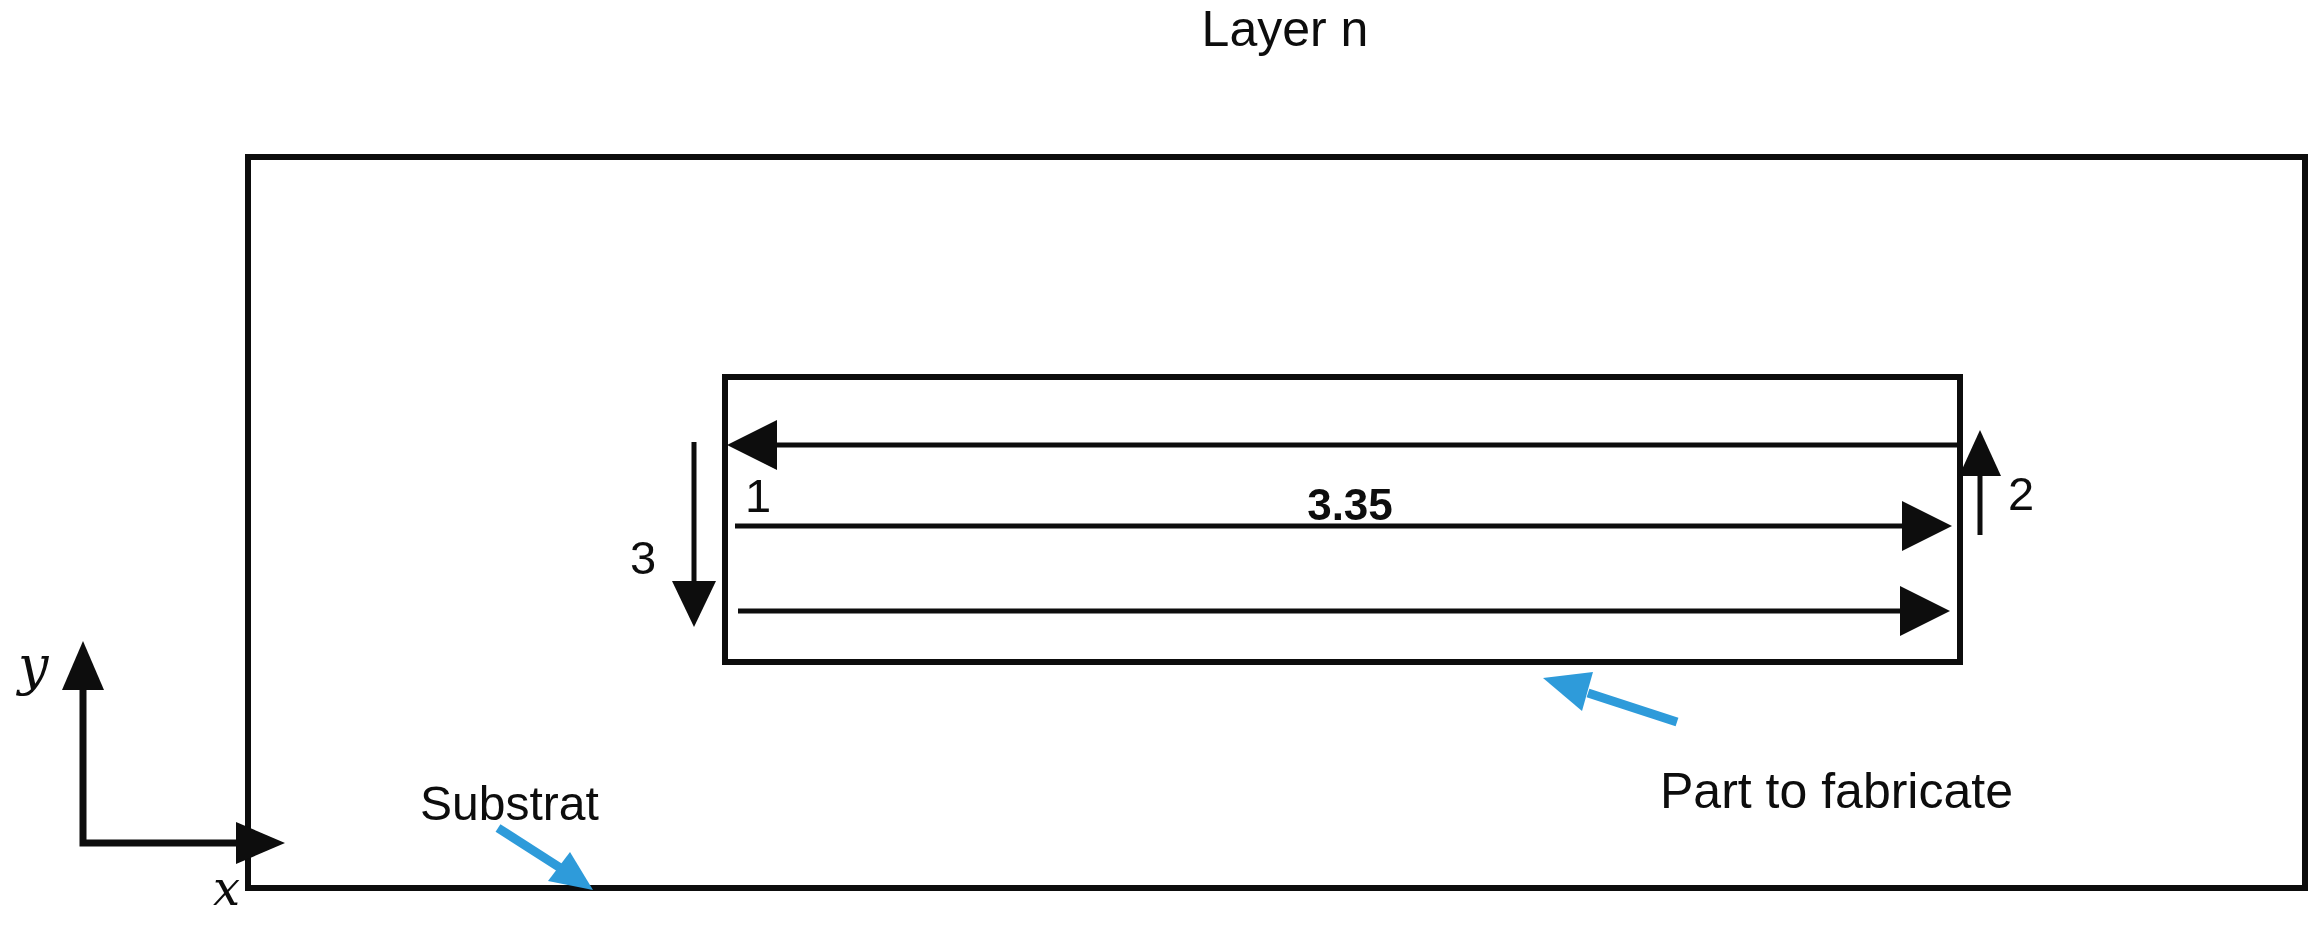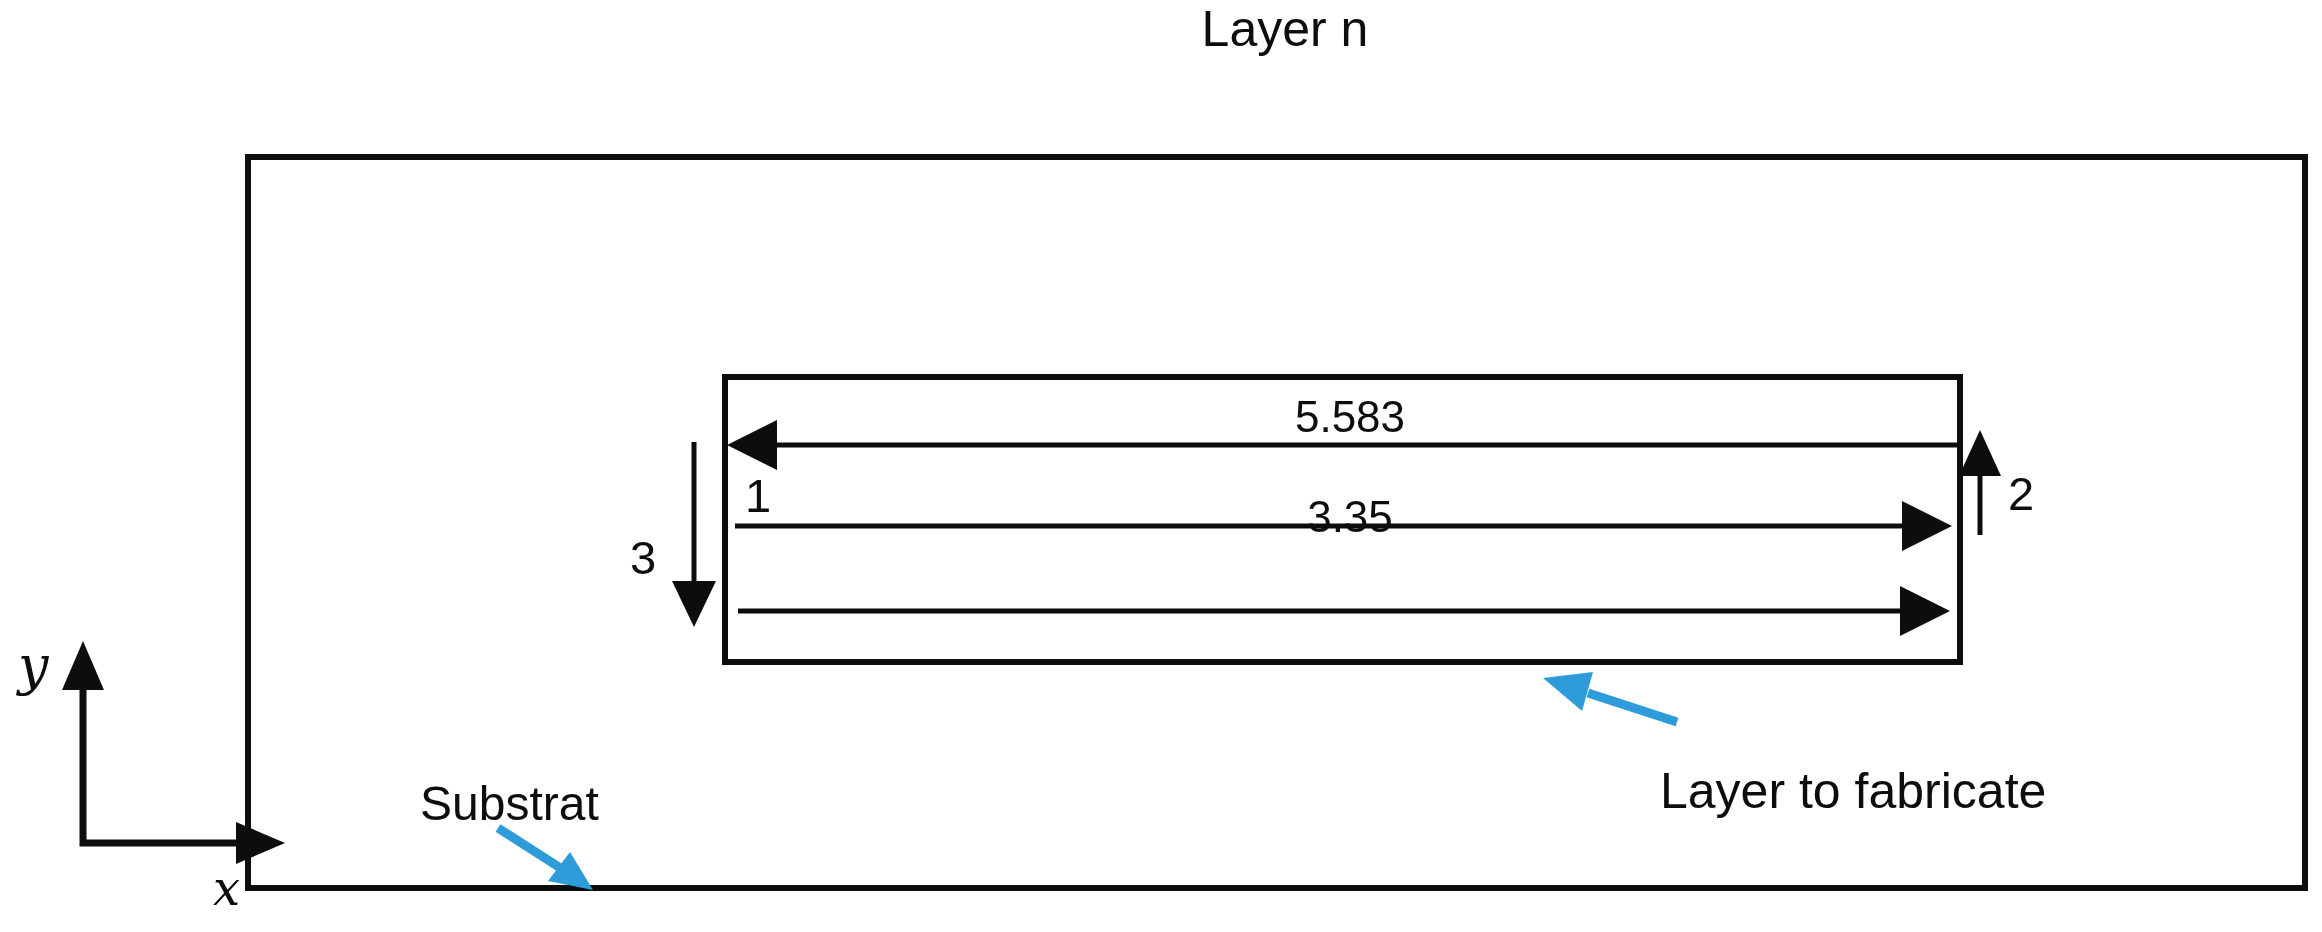--- a/index.html
+++ b/index.html
@@ -10,21 +10,21 @@
     color: var(--color-ink, #0d0d0d);
     position: relative;
     overflow: hidden;
   }
   .canvas { position: absolute; inset: 0; width: 2322px; height: 789px; }
   svg.layer { position: absolute; left: 0; top: 0; width: 2322px; height: 932px; }
   .lbl { position: absolute; white-space: nowrap; color: var(--color-ink, #0d0d0d); }
   .title      { left: 1085px; top: 0px;  width: 400px; text-align: center; font-size: 50px; }
   .seg-val    { left: 1200px; width: 300px; text-align: center; font-size: 44px; }
   .seg-val-1  { top: 392px; }
-  .seg-val-2  { top: 492px; }
+  .seg-val-2  { top: 480px; font-weight: bold; }
   .seg-val-3  { top: 556px; }
   .marker     { font-size: 47px; }
   .marker-1   { left: 745px;  top: 468px; }
   .marker-2   { left: 2008px; top: 466px; }
   .marker-3   { left: 630px;  top: 530px; }
   .substrate-lbl { left: 420px;  top: 744px; font-size: 48px; margin-top: 32px; }
   .part-lbl      { left: 1660px; top: 762px; font-size: 50px; }
   .axis-lbl   { font-family: "DejaVu Serif", serif; font-style: italic; }
   .axis-y     { left: 18px;  top: 634px; font-size: 54px; }
   .axis-x     { left: 213px; top: 860px; font-size: 48px; }
@@ -77,26 +77,25 @@
     </g>
 
     <g>
       <line x1="1677" y1="722" x2="1588" y2="693" stroke="var(--color-accent, #2e9bda)" stroke-width="9"></line>
       <polygon points="1543,678 1593,672 1582,711" fill="var(--color-accent, #2e9bda)"></polygon>
     </g>
   </svg>
 
   <div class="lbl title">Layer n</div>
 
-  <div class="lbl seg-val seg-val-1">5.583</div>
   <div class="lbl seg-val seg-val-2">3.35</div>
 
   <div class="lbl marker marker-1">1</div>
   <div class="lbl marker marker-2">2</div>
   <div class="lbl marker marker-3">3</div>
 
   <div class="lbl substrate-lbl">Substrat</div>
-  <div class="lbl part-lbl">Layer to fabricate</div>
+  <div class="lbl part-lbl">Part to fabricate</div>
 
   <div class="lbl axis-lbl axis-y">y</div>
   <div class="lbl axis-lbl axis-x">x</div>
 
 </div>
 
 </body></html>

